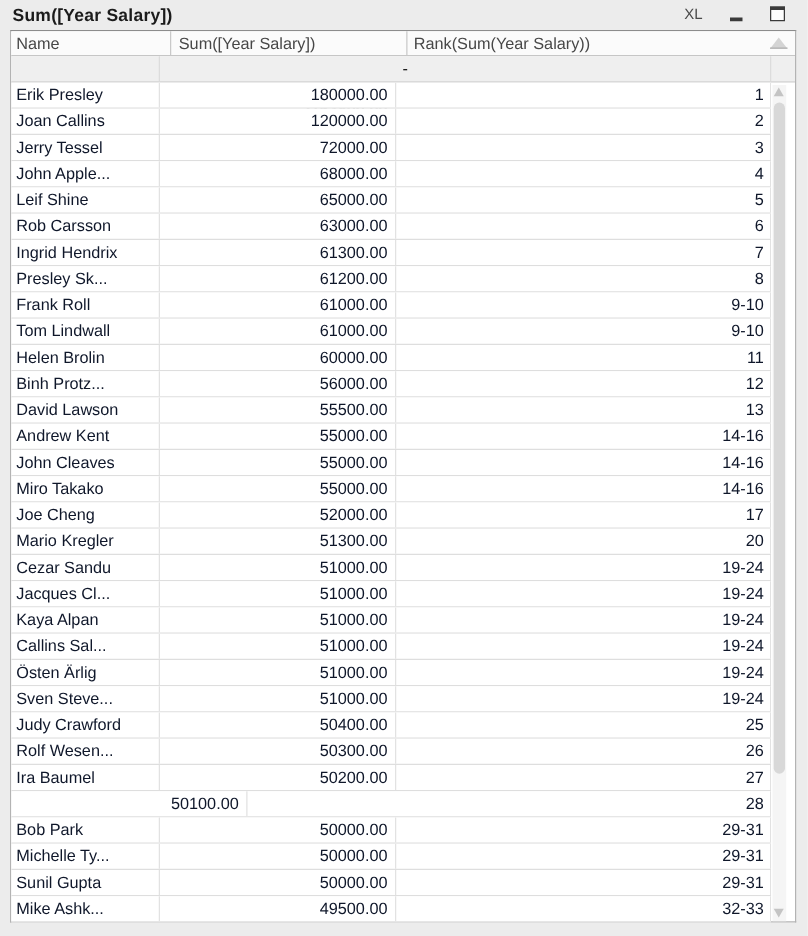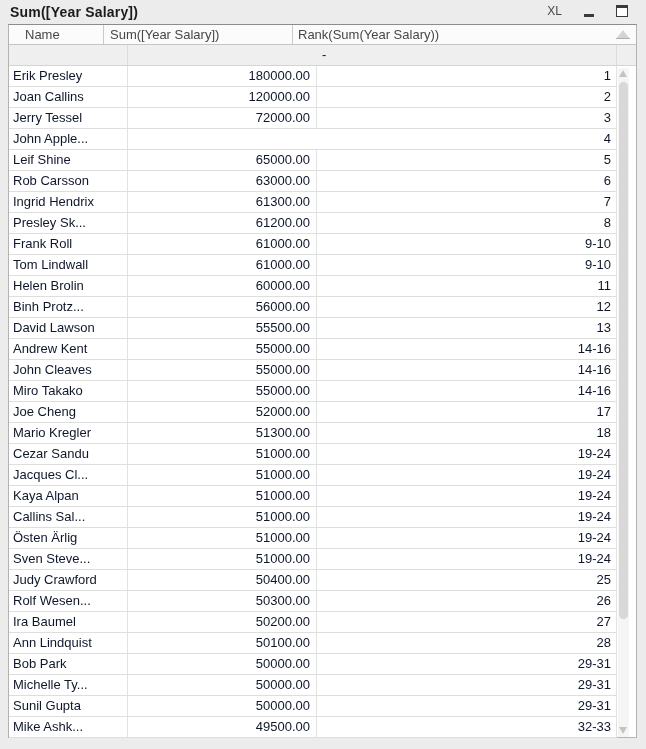--- a/index.html
+++ b/index.html
@@ -41,21 +41,21 @@
     background: #ffffff;
     border: 1px solid #b3b3b3; border-top: 1px solid #8c8c8c;
   }
   .hdr-row {
     position: absolute; left: 0; top: 0; width: 627px; height: 20px;
     background: #fbfbfb; border-bottom: 1px solid #c6c6c6;
     display: flex;
     font-size: 13px; color: #474747;
   }
   .hdr-cell { height: 19px; line-height: 19px; white-space: nowrap; overflow: hidden; }
-  .hdr-name { width: 95px; padding-left: 16px; border-right: 1px solid #c9c9c9; }
+  .hdr-name { width: 128px; padding-left: 4px; border-right: 1px solid #c9c9c9; }
   .hdr-sum  { width: 189px; padding-left: 6px; border-right: 1px solid #c9c9c9; }
   .hdr-rank { flex: 1; padding-left: 5px; position: relative; }
   .sort-tri {
     position: absolute; right: 6px; top: 5px;
     width: 0; height: 0;
     border-left: 7px solid transparent;
     border-right: 7px solid transparent;
     border-bottom: 9px solid #d4d4d4;
   }
   .sort-tri::after {
@@ -151,20 +151,21 @@
         <div class="cell sum">120000.00</div>
         <div class="cell rank">2</div>
       </div>
       <div class="row">
         <div class="cell name">Jerry Tessel</div>
         <div class="cell sum">72000.00</div>
         <div class="cell rank">3</div>
       </div>
       <div class="row">
         <div class="cell name">John Apple...</div>
+        <div class="cell sum">68000.00</div>
         <div class="cell rank">4</div>
       </div>
       <div class="row">
         <div class="cell name">Leif Shine</div>
         <div class="cell sum">65000.00</div>
         <div class="cell rank">5</div>
       </div>
       <div class="row">
         <div class="cell name">Rob Carsson</div>
         <div class="cell sum">63000.00</div>
@@ -221,21 +222,21 @@
         <div class="cell rank">14-16</div>
       </div>
       <div class="row">
         <div class="cell name">Joe Cheng</div>
         <div class="cell sum">52000.00</div>
         <div class="cell rank">17</div>
       </div>
       <div class="row">
         <div class="cell name">Mario Kregler</div>
         <div class="cell sum">51300.00</div>
-        <div class="cell rank">18</div>
+        <div class="cell rank">20</div>
       </div>
       <div class="row">
         <div class="cell name">Cezar Sandu</div>
         <div class="cell sum">51000.00</div>
         <div class="cell rank">19-24</div>
       </div>
       <div class="row">
         <div class="cell name">Jacques Cl...</div>
         <div class="cell sum">51000.00</div>
         <div class="cell rank">19-24</div>
@@ -269,21 +270,20 @@
         <div class="cell name">Rolf Wesen...</div>
         <div class="cell sum">50300.00</div>
         <div class="cell rank">26</div>
       </div>
       <div class="row">
         <div class="cell name">Ira Baumel</div>
         <div class="cell sum">50200.00</div>
         <div class="cell rank">27</div>
       </div>
       <div class="row">
-        <div class="cell name">Ann Lindquist</div>
         <div class="cell sum">50100.00</div>
         <div class="cell rank">28</div>
       </div>
       <div class="row">
         <div class="cell name">Bob Park</div>
         <div class="cell sum">50000.00</div>
         <div class="cell rank">29-31</div>
       </div>
       <div class="row">
         <div class="cell name">Michelle Ty...</div>

